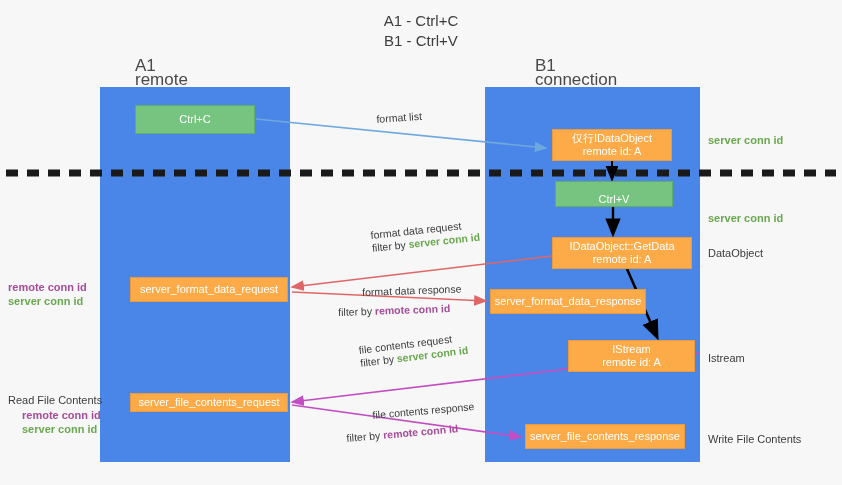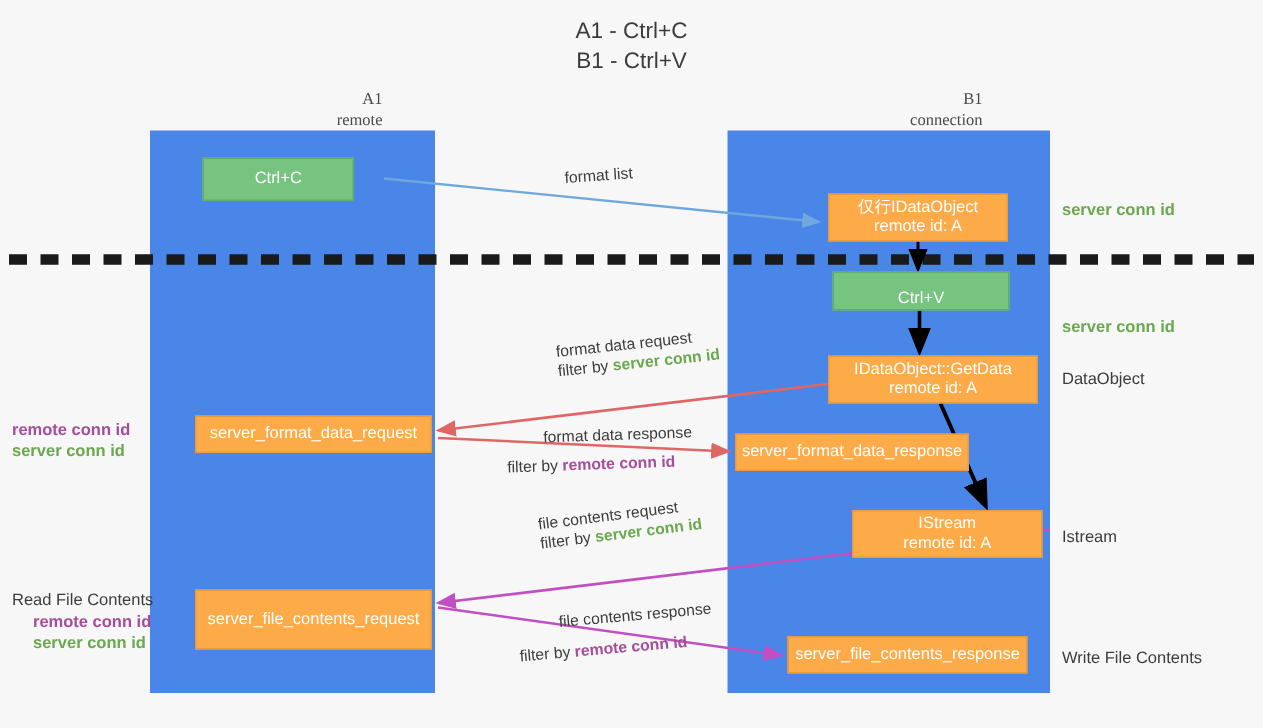--- a/index.html
+++ b/index.html
@@ -14,48 +14,48 @@
   .abs{position:absolute;}
 
   
   #title{
     left:0;top:10px;width:842px;text-align:center;
     font-size:15px;line-height:20px;color:#3c3c3c;
   }
 
   
   .lane-head{
-    text-align:right;font-size:11px;line-height:14px;color:#4a4a4a;font-family:Liberation Serif, serif;
+    text-align:left;font-size:17px;line-height:14px;color:#4a4a4a;
   }
   #head-a1{left:135px;top:58px;width:120px;}
   #head-b1{left:535px;top:58px;width:120px;}
 
   
   .lane{background:#4a86e8;}
   #lane-a1{left:100px;top:86px;width:190px;height:375px;}
   #lane-b1{left:485px;top:86px;width:215px;height:375px;}
 
   
   .box{
     box-sizing:border-box;
     display:flex;flex-direction:column;align-items:center;justify-content:center;
     color:#ffffff;font-size:11px;line-height:13px;text-align:center;
   }
   .box.green{background:#77c380;border:1px solid #5fae6a;}
   .box.orange{background:#fcab48;border:1px solid #e89a3c;}
   .box .l2{font-size:11px;}
 
-  #box-ctrlc{left:135px;top:104px;width:101px;height:29px;}
+  #box-ctrlc{left:135px;top:104px;width:120px;height:29px;}
   #box-idataobject{left:552px;top:128px;width:120px;height:32px;text-align:center;}
   #box-ctrlv{left:555px;top:180px;width:118px;height:26px;justify-content:flex-end;}
   #box-getdata{left:552px;top:236px;width:140px;height:32px;}
   #box-fmt-req{left:130px;top:276px;width:158px;height:25px;}
   #box-fmt-resp{left:490px;top:288px;width:156px;height:25px;}
   #box-istream{left:568px;top:339px;width:127px;height:32px;}
-  #box-file-req{left:130px;top:392px;width:158px;height:40px;}
+  #box-file-req{left:130px;top:392px;width:158px;height:19px;}
   #box-file-resp{left:525px;top:423px;width:160px;height:25px;}
 
   
   .note{font-size:11px;line-height:14px;}
   .green-t{color:#6aa84f;font-weight:bold;}
   .purple-t{color:#a64d9a;font-weight:bold;}
   .plain-t{color:#3c3c3c;}
 
   #note-srv-1{left:708px;top:132px;}
   #note-srv-2{left:708px;top:210px;}

